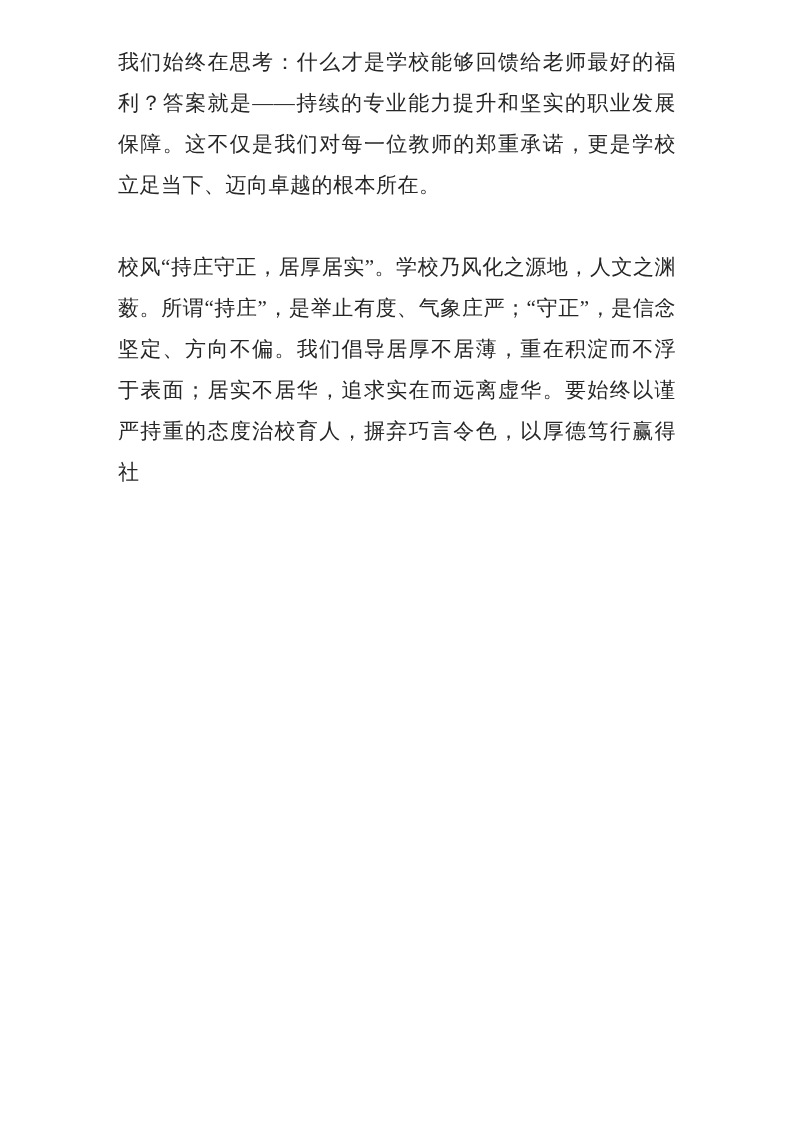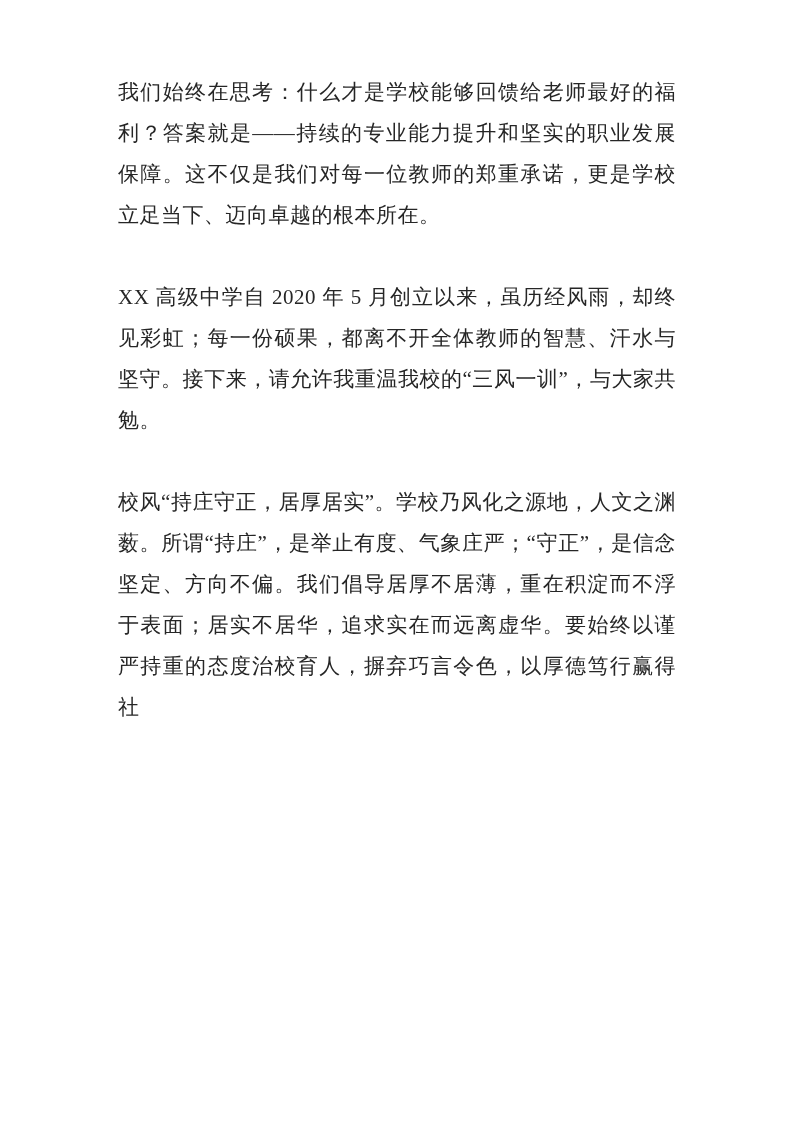--- a/index.html
+++ b/index.html
@@ -7,21 +7,21 @@
     padding: 0;
     background: #ffffff;
   }
   .page {
     position: relative;
     width: 793px;
     height: 1122px;
     margin: 0 auto;
     background: #ffffff;
     box-sizing: border-box;
-    padding: 72px 117px 0 118px;
+    padding: 42px 117px 0 118px;
     overflow: hidden;
   }
   .para {
     font-family: "Liberation Serif", "DejaVu Serif", serif;
     font-size: 21px;
     line-height: 41px;
     letter-spacing: 0.5px;
     color: #262626;
     text-align: justify;
     text-justify: inter-character;
@@ -31,15 +31,14 @@
   }
   .para:last-child {
     margin-bottom: 0;
   }
 </style>
 </head>
 <body>
 
 <div class="page">
   <p class="para">我们始终在思考：什么才是学校能够回馈给老师最好的福利？答案就是——持续的专业能力提升和坚实的职业发展保障。这不仅是我们对每一位教师的郑重承诺，更是学校立足当下、迈向卓越的根本所在。</p>
-  <p class="para">XX 高级中学自 2020 年 5 月创立以来，虽历经风雨，却终见彩虹；每一份硕果，都离不开全体教师的智慧、汗水与坚守。接下来，请允许我重温我校的“三风一训”，与大家共勉。</p>
   <p class="para">校风“持庄守正，居厚居实”。学校乃风化之源地，人文之渊薮。所谓“持庄”，是举止有度、气象庄严；“守正”，是信念坚定、方向不偏。我们倡导居厚不居薄，重在积淀而不浮于表面；居实不居华，追求实在而远离虚华。要始终以谨严持重的态度治校育人，摒弃巧言令色，以厚德笃行赢得社</p>
 </div>
 
 </body></html>

